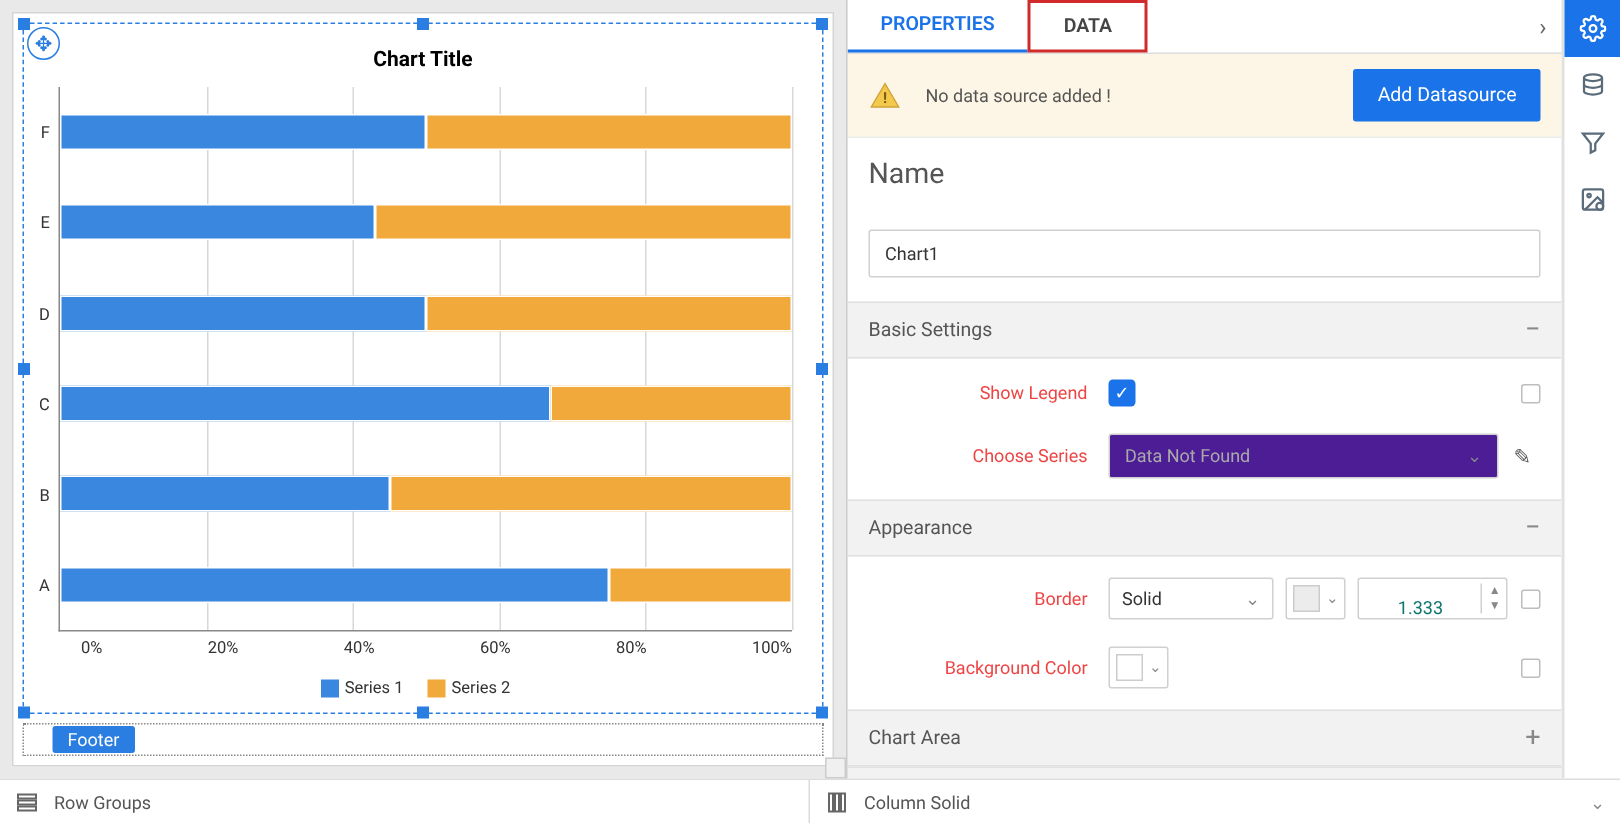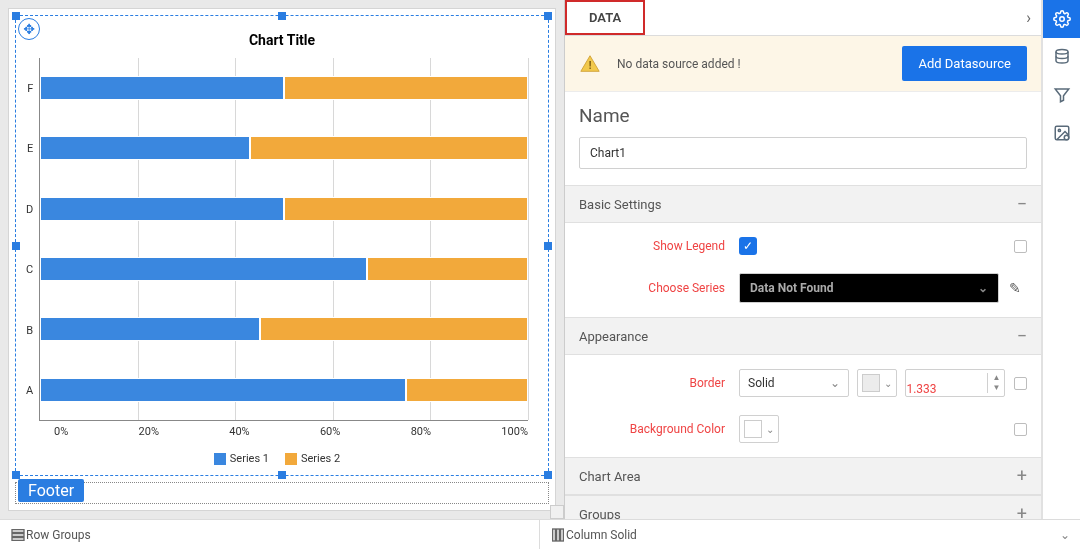--- a/index.html
+++ b/index.html
@@ -27,68 +27,68 @@
   .grid-line { position: absolute; top: 0; bottom: 0; border-left: 1px solid #d8d8d8; }
   .bar-row { display: flex; height: 24px; position: relative; z-index: 1; }
   .seg1 { background: #3a87df; height: 100%; border: 0.5px solid #fff; }
   .seg2 { background: #f2a93b; height: 100%; border: 0.5px solid #fff; }
   .x-axis { display: flex; padding-left: 0; }
   .x-axis-inner { flex: 1; display: flex; justify-content: space-between; font-size: 11px; color: #333; margin-left: 14px; margin-top: 4px; }
   .legend { text-align: center; font-size: 11px; color: #333; padding: 14px 0 10px; display: flex; gap: 16px; justify-content: center; align-items: center; }
   .legend-swatch { display: inline-block; width: 12px; height: 12px; background: #3a87df; vertical-align: middle; margin-right: 4px; }
   .legend-swatch.s2 { background: #f2a93b; }
   .footer-band { margin: 0 6px 6px; height: 22px; border: 1px dotted #888; background: #fff; }
-  .footer-tag { background: #2a7de1; color: #fff; font-size: 16px; padding: 2px 10px; border-radius: 2px; position: absolute; left: 9px; bottom: 8px; }
+  .footer-tag { background: #2a7de1; color: #fff; font-size: 12px; padding: 2px 10px; border-radius: 2px; position: absolute; left: 26px; bottom: 8px; }
   .scroll-nub { position: absolute; bottom: 0; right: 0; width: 14px; height: 14px; background: #f0f0f0; border: 1px solid #ccc; }
 
   .panel-area { flex: 1; display: flex; min-width: 0; }
   .panel-main { flex: 1; display: flex; flex-direction: column; border-right: 1px solid #e1e1e1; min-width: 0; }
   .panel-tabs { display: flex; border-bottom: 1px solid #dcdcdc; align-items: center; height: 36px; }
   .panel-tab { padding: 0 22px; font-size: 13px; font-weight: 600; color: #5a5a5a; height: 100%; display: flex; align-items: center; cursor: pointer; }
   .panel-tab.active { color: #1a73e8; border-bottom: 2px solid #1a73e8; }
   .panel-tab.highlighted { border: 2px solid #d02a2a; color: #444; }
   .collapse-icon { margin-left: auto; padding: 0 10px; color: #666; font-size: 16px; }
 
   .panel-scroll { flex: 1; overflow: hidden; display: flex; flex-direction: column; }
   .warn-row { display: flex; align-items: center; background: #fdf6e7; padding: 10px 14px; gap: 16px; border-bottom: 1px solid #ececec; }
   .warn-triangle { width: 22px; height: 22px; display: flex; align-items: center; justify-content: center; color: #e8a93a; font-weight: bold; }
   .warn-text { font-size: 12px; color: #555; }
   .add-ds-btn { margin-left: auto; background: #1a73e8; color: #fff; border: none; font-size: 13px; padding: 10px 16px; border-radius: 2px; cursor: pointer; }
   .name-section { padding: 12px 14px 16px; }
   .name-label { font-size: 19px; color: #555; margin-bottom: 10px; }
-  .text-input { width: 100%; border: 1px solid #d0d0d0; border-radius: 2px; padding: 8px 10px; font-size: 12px; color: #333; }
+  .text-input { width: 100%; border: 1px solid #d0d0d0; border-radius: 2px; padding: 8px 10px; font-size: 12px; color: #333; margin-top: 16px; }
   .group-header { background: #f2f2f2; border-top: 1px solid #e0e0e0; border-bottom: 1px solid #e0e0e0; padding: 9px 14px; font-size: 13px; color: #555; display: flex; align-items: center; }
   .group-header .exp { margin-left: auto; font-size: 18px; color: #888; line-height: 1; }
   .group-body { padding: 14px 14px; }
   .prop-row { display: flex; align-items: center; margin-bottom: 18px; }
   .prop-row:last-child { margin-bottom: 0; }
   .prop-label { width: 160px; text-align: right; font-size: 12px; color: #ef4444; padding-right: 14px; }
   .checkbox { width: 18px; height: 18px; background: #1a73e8; border-radius: 3px; display: flex; align-items: center; justify-content: center; color: #fff; font-size: 12px; }
   .reset-cb { margin-left: auto; width: 13px; height: 13px; border: 1px solid #bdbdbd; border-radius: 2px; }
-  .select-box { flex: 1; border: 1px solid #d0d0d0; border-radius: 2px; padding: 7px 10px; font-size: 12px; color: #aaa; display: flex; align-items: flex-end; background: #000000; max-width: 260px; font-weight: bold; }
+  .select-box { flex: 1; border: 1px solid #d0d0d0; border-radius: 2px; padding: 7px 10px; font-size: 12px; color: #aaa; display: flex; align-items: flex-end; background: #4c1d95; max-width: 260px; }
   .select-box .chev { margin-left: auto; color: #888; }
   .edit-icon { margin-left: 10px; font-size: 14px; color: #555; }
   .border-controls { display: flex; gap: 8px; align-items: center; }
   .border-select { border: 1px solid #d0d0d0; border-radius: 2px; padding: 6px 8px; font-size: 12px; color: #333; display: flex; align-items: center; width: 110px; gap: 44px; }
   .border-select .chev { margin-left: auto; color: #888; }
   .color-input { border: 1px solid #d0d0d0; border-radius: 2px; padding: 4px 4px; display: flex; align-items: center; }
   .color-swatch-sm { width: 18px; height: 18px; background: #ececec; border: 1px solid #ccc; margin-right: 4px; }
   .color-chev { color: #888; font-size: 10px; }
   .num-input { border: 1px solid #d0d0d0; border-radius: 2px; display: flex; align-items: center; width: 100px; }
-  .num-input span { flex: 1; text-align: left; font-size: 12px; color: #ef4444; margin-top: 12px; }
+  .num-input span { flex: 1; text-align: center; font-size: 12px; color: #0f766e; margin-top: 12px; }
   .spin-btns { display: flex; flex-direction: column; border-left: 1px solid #d0d0d0; }
   .spin-btns div { font-size: 8px; color: #888; padding: 0 4px; line-height: 10px; }
 
   .side-rail { width: 38px; display: flex; flex-direction: column; border-left: 1px solid #e1e1e1; background: #fff; }
   .rail-btn { height: 38px; display: flex; align-items: center; justify-content: center; color: #5a6b7a; cursor: pointer; }
   .rail-btn.active { background: #1a73e8; color: #fff; }
   .rail-btn svg { width: 18px; height: 18px; }
 
   .bottom-bar { height: 30px; border-top: 1px solid #dcdcdc; display: flex; align-items: center; background: #fff; }
-  .bottom-half { width: 50%; display: flex; align-items: center; padding: 0 10px; font-size: 12px; color: #555; border-right: 1px solid #dcdcdc; height: 100%; }
+  .bottom-half { width: 50%; display: flex; align-items: center; gap: 10px; padding: 0 10px; font-size: 12px; color: #555; border-right: 1px solid #dcdcdc; height: 100%; }
   .bottom-half:last-child { border-right: none; }
   .bottom-exp { margin-left: auto; color: #888; }
 </style>
 </head>
 <body>
 
 <div class="main-row">
   <div class="canvas-area">
     <div class="canvas-surface">
       <div class="chart-selected">
@@ -165,20 +165,21 @@
       </div>
       <div class="footer-band"></div>
       <div class="footer-tag">Footer</div>
     </div>
     <div class="scroll-nub"></div>
   </div>
 
   <div class="panel-area">
     <div class="panel-main">
       <div class="panel-tabs">
+        <div class="panel-tab active">PROPERTIES</div>
         <div class="panel-tab highlighted">DATA</div>
         <div class="collapse-icon">›</div>
       </div>
 
       <div class="panel-scroll">
         <div class="warn-row">
           <div class="warn-triangle">
             <svg viewBox="0 0 24 24" width="22" height="22">
                 <path fill="#f2c94c" stroke="#d1a238" d="M12 3 L22 20 H2 Z"></path>
                 <text x="12" y="17" text-anchor="middle" font-size="11" fill="#7a5a10" font-weight="bold">!</text>

